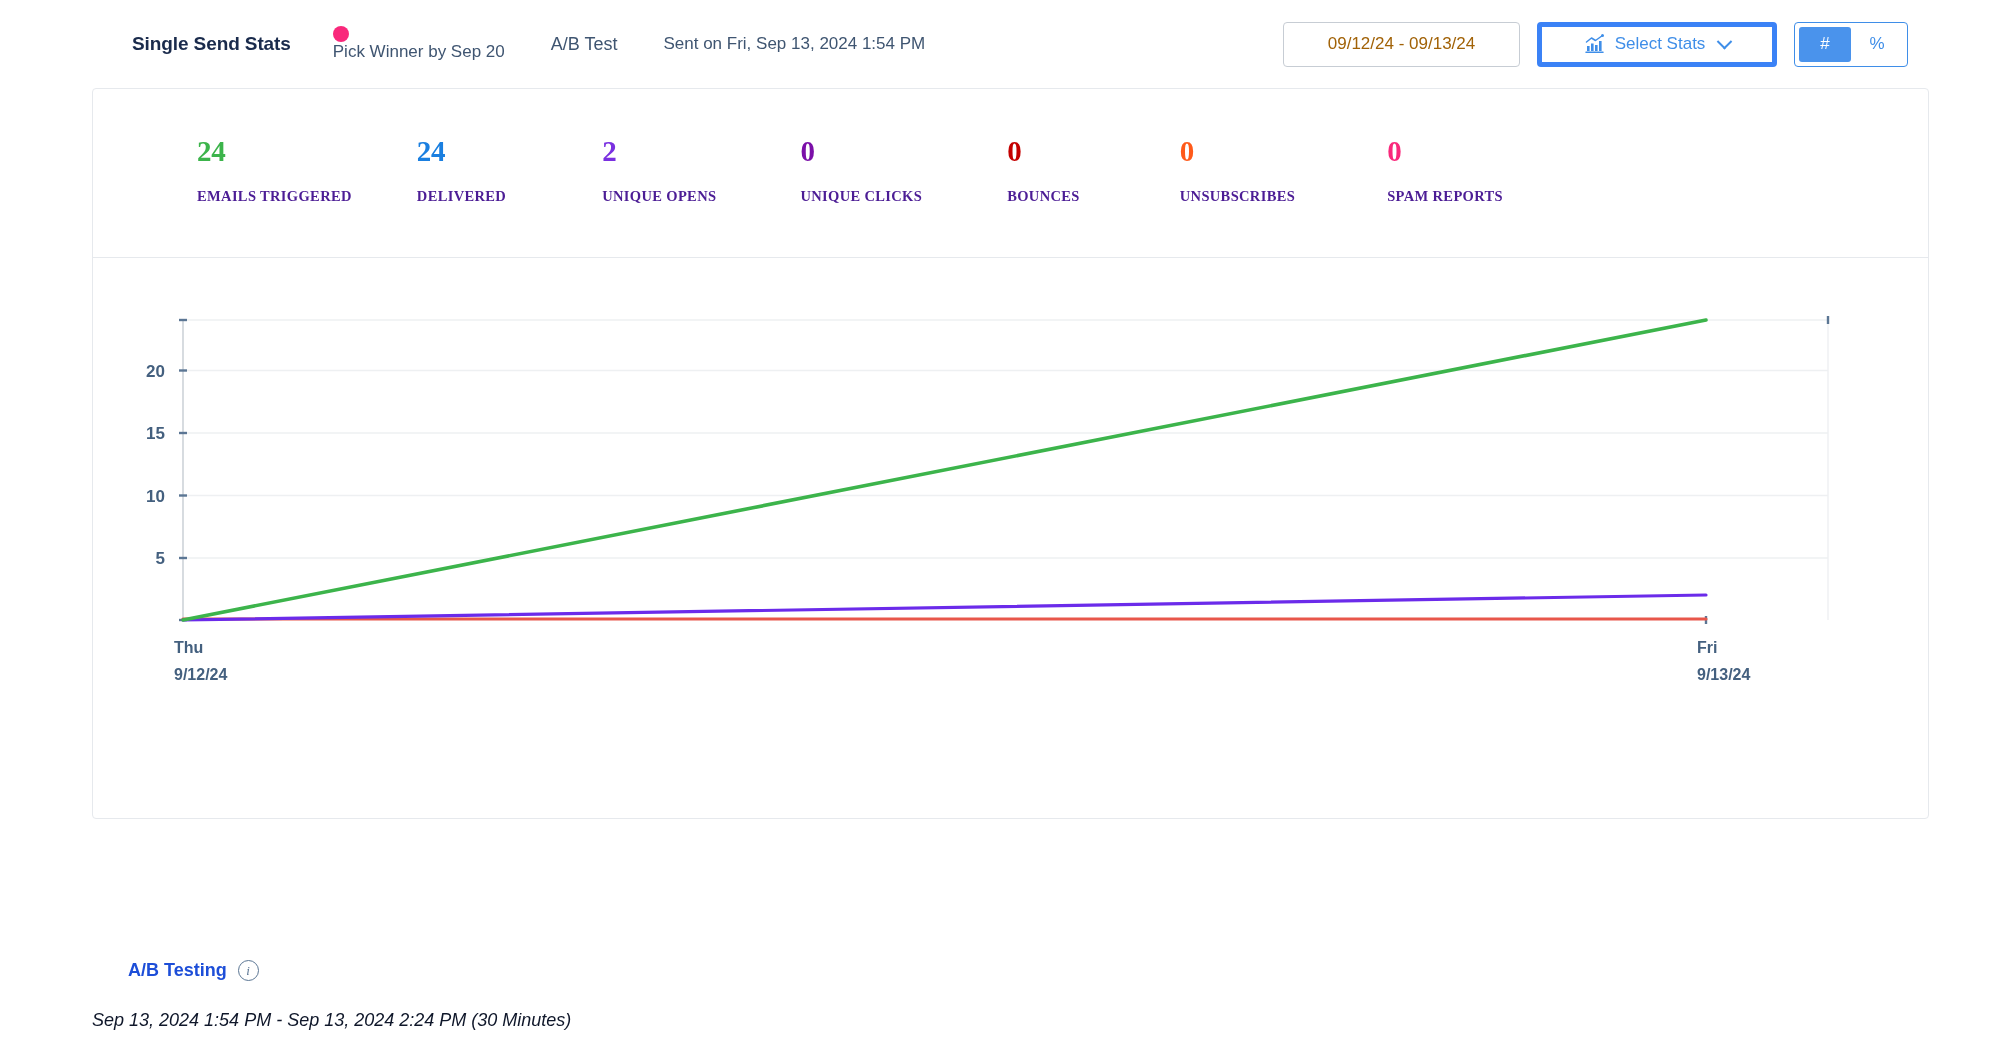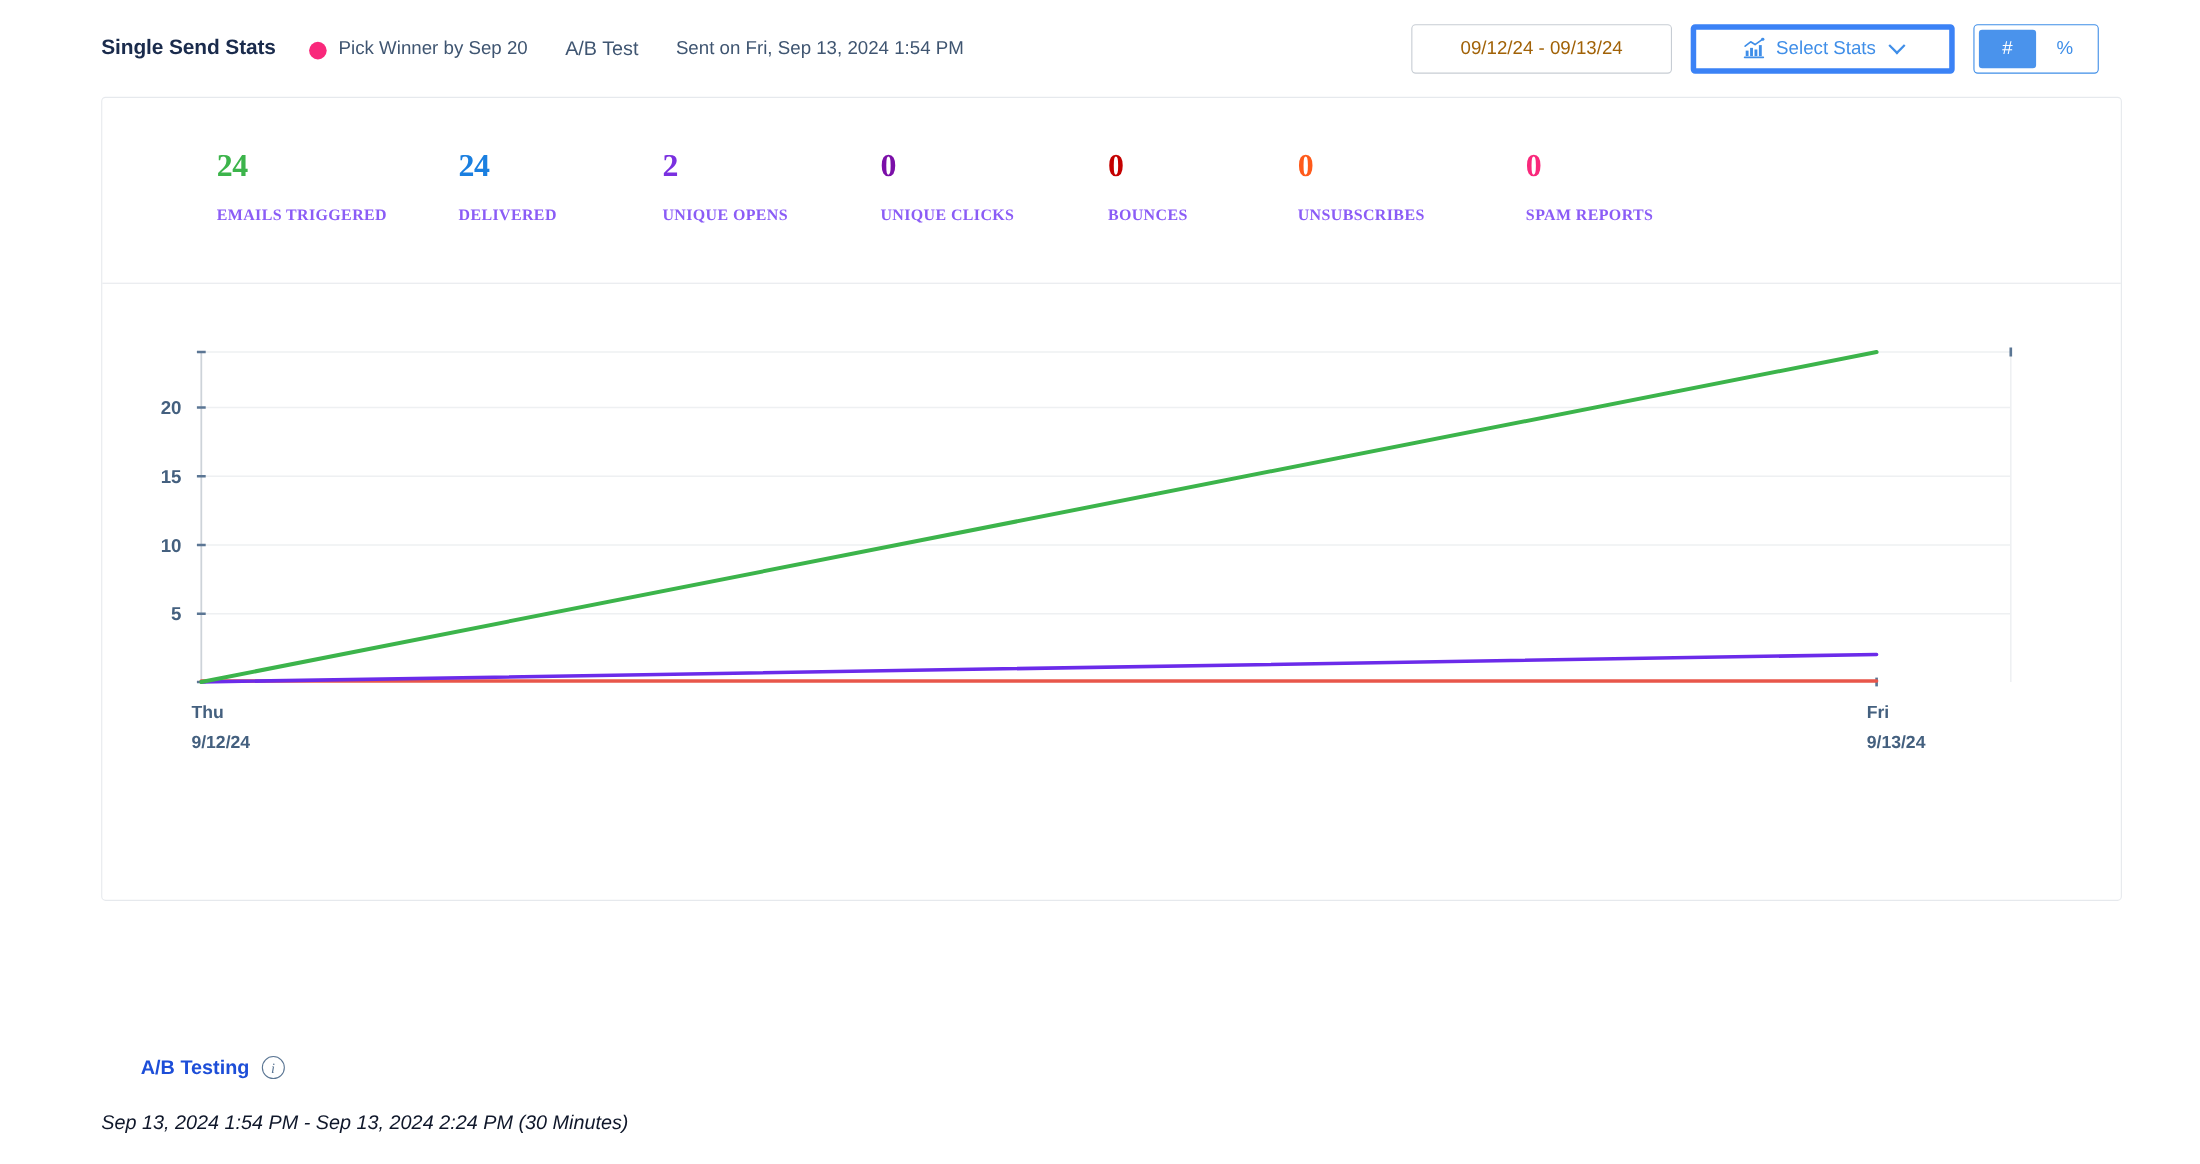--- a/index.html
+++ b/index.html
@@ -18,36 +18,38 @@
     position: absolute;
     left: 0; top: 0;
     width: 2000px; height: 88px;
     display: flex;
     align-items: center;
     padding: 0 92px 0 92px;
   }
   #header-left {
     display: flex;
     align-items: center;
-    gap: 4px;
+    gap: 16px;
     flex: 1 1 auto;
     min-width: 0;
+    margin-left: 40px;
   }
   #page-title {
     font-size: 19px;
     font-weight: bold;
     color: #1a2b4c;
     letter-spacing: -0.1px;
     white-space: nowrap;
   }
   .winner-group {
     display: flex;
-    align-items: flex-end;
+    align-items: flex-start;
     margin-left: 26px;
     white-space: nowrap;
+    flex-direction: column;
   }
   #winner-dot {
     width: 16px; height: 16px;
     border-radius: 50%;
     background: #f9287b;
     display: inline-block;
     margin-right: 11px;
     flex: 0 0 auto;
   }
   #winner-text {
@@ -168,21 +170,21 @@
   .metric-value {
     font-size: 29px;
     font-weight: bold;
     line-height: 1;
     margin-bottom: 22px;
     letter-spacing: -0.3px;
   }
   .metric-label {
     font-size: 14.5px;
     font-weight: bold;
-    color: #8b5cf6;
+    color: #4c1d95;
     letter-spacing: 0.35px;
     white-space: nowrap;
   }
 
   
   #chart-region {
     position: relative;
     height: 560px;
   }
   #chart-svg {

